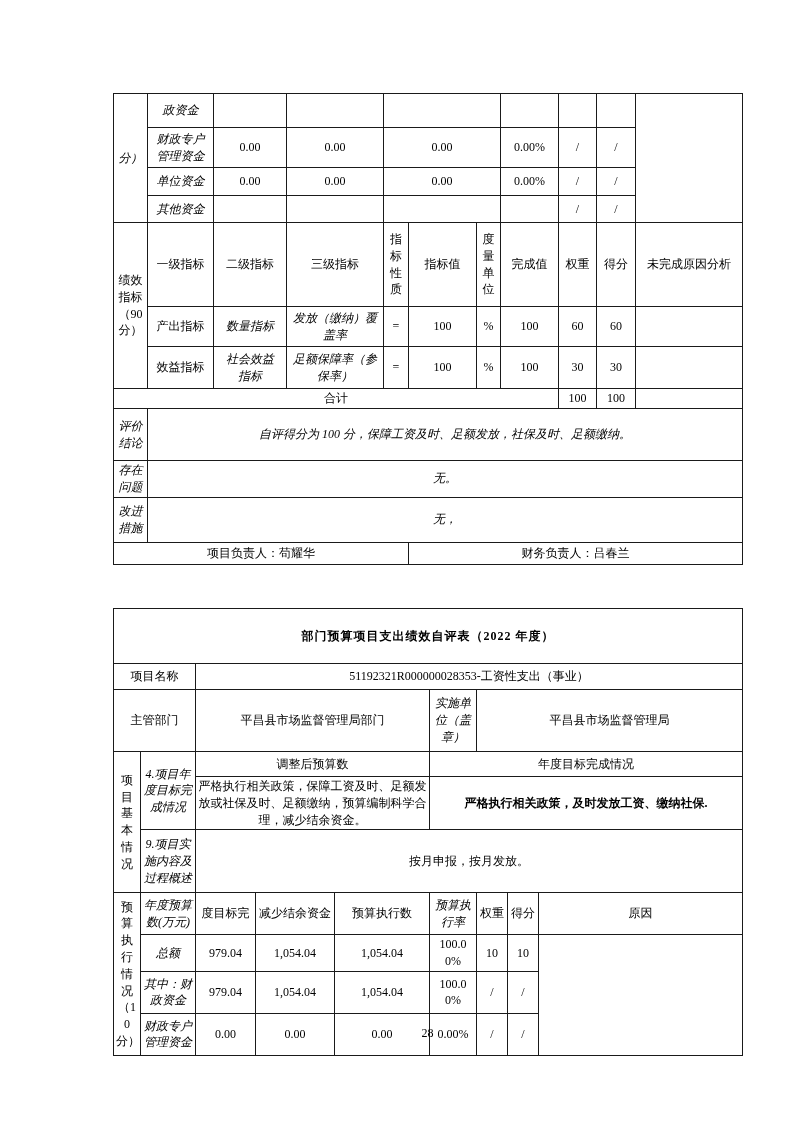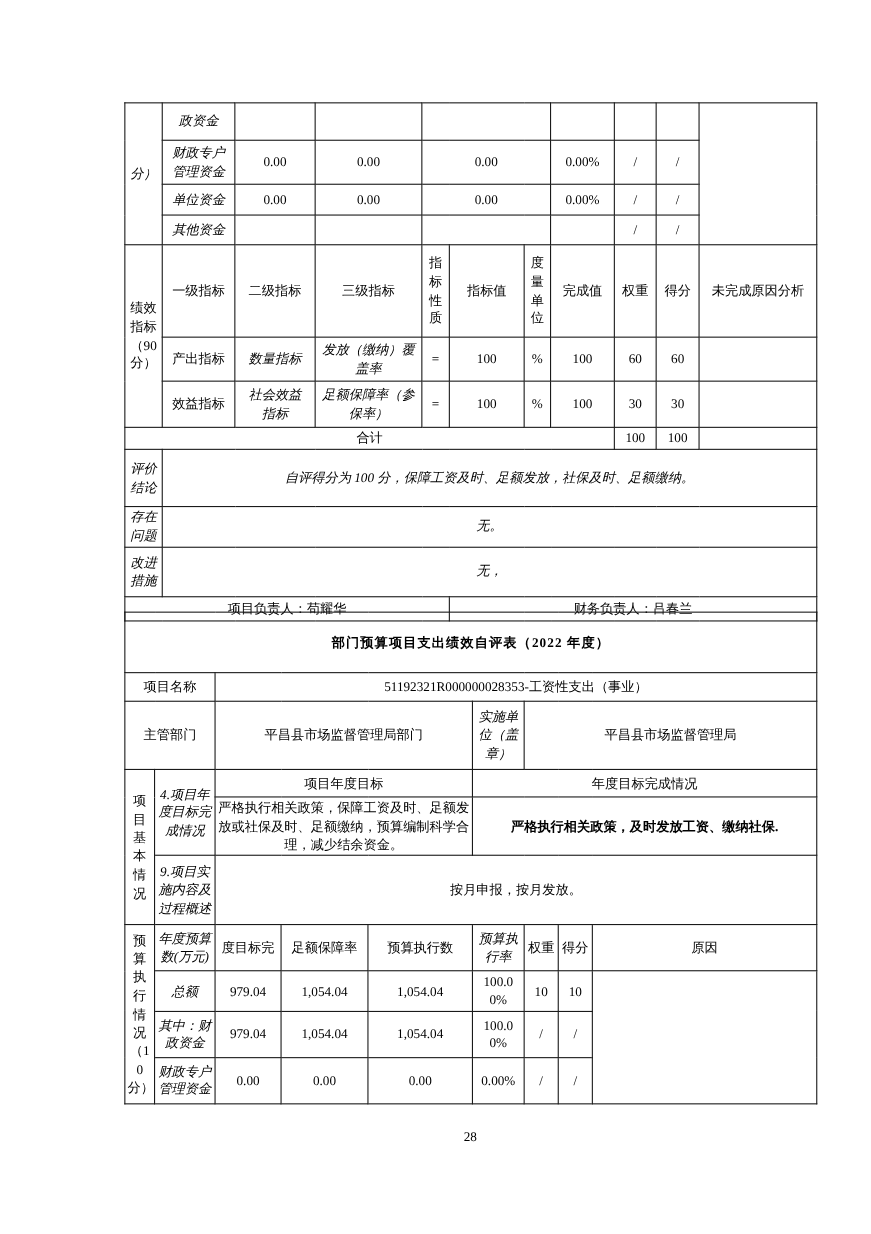--- a/index.html
+++ b/index.html
@@ -12,21 +12,21 @@
     position:absolute;left:113px;border-collapse:collapse;table-layout:fixed;
     width:629px;
   }
   .doc-table td{
     border:1px solid #1a1a1a;
     font-size:12px;line-height:1.4;
     text-align:center;vertical-align:middle;
     padding:1px 2px;overflow:hidden;word-break:break-all;
   }
   .t1{top:93px;}
-  .t2{top:556px;}
+  .t2{top:608px;}
   .left{text-align:left;padding:1px 6px;}
   .top{vertical-align:top;padding-top:3px;}
   .pre{white-space:pre-line;font-style:italic;}
   .vlabel{white-space:pre-line;line-height:1.55;}
   .italic{font-style:italic;}
   .title-cell{font-size:18px;font-weight:bold;letter-spacing:1px;}
   .semibold{font-weight:700;}
   .page-num{
     position:absolute;left:113px;width:629px;top:1026px;
     text-align:center;font-size:12px;
@@ -206,21 +206,21 @@
     <td colspan="3">平昌县市场监督管理局</td>
   </tr>
 
   <tr style="height:25px">
     <td rowspan="3" class="vlabel">项目
 基本
 情况</td>
     <td rowspan="2" class="pre left">4.项目年
 度目标完
 成情况</td>
-    <td colspan="3">项目年度目标</td>
+    <td colspan="3">调整后预算数</td>
     <td colspan="4">年度目标完成情况</td>
   </tr>
 
   <tr style="height:47px">
     <td colspan="3" class="left">严格执行相关政策，保障工资及时、足额发放或社保及时、足额缴纳，预算编制科学合理，减少结余资金。</td>
     <td colspan="4" class="left semibold">严格执行相关政策，及时发放工资、缴纳社保.</td>
   </tr>
 
   <tr style="height:63px">
     <td class="pre left">9.项目实
@@ -231,21 +231,21 @@
 
   <tr style="height:42px">
     <td rowspan="4" class="vlabel">预算
 执行
 情况
 （10
 分）</td>
     <td class="pre">年度预算
 数(万元)</td>
     <td>度目标完</td>
-    <td>足额保障率</td>
+    <td>减少结余资金</td>
     <td>预算执行数</td>
     <td class="pre">预算执
 行率</td>
     <td>权重</td>
     <td>得分</td>
     <td>原因</td>
   </tr>
 
   <tr style="height:26px">
     <td class="pre">总额</td>

